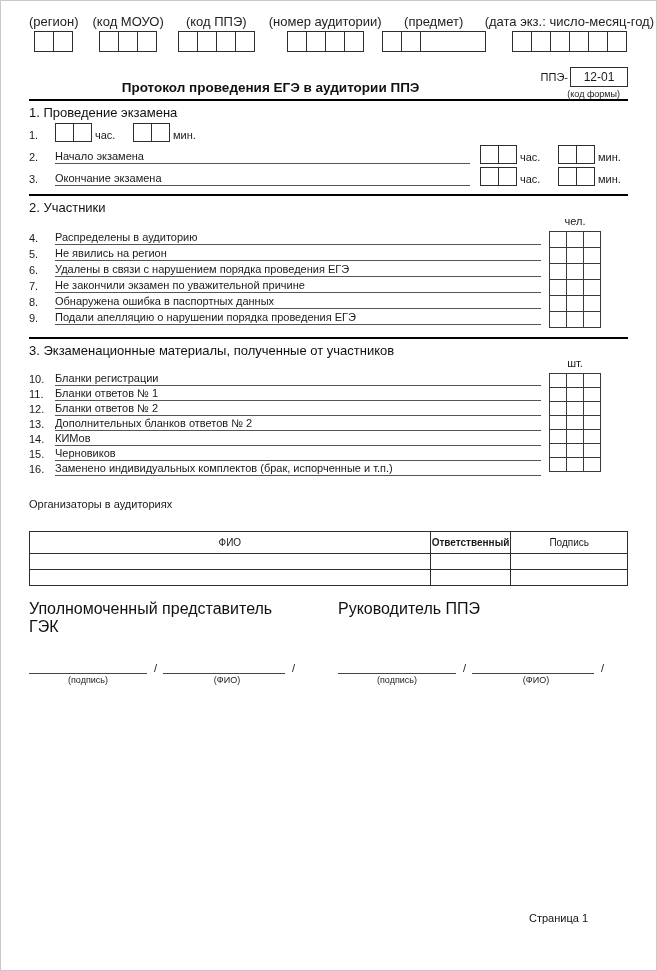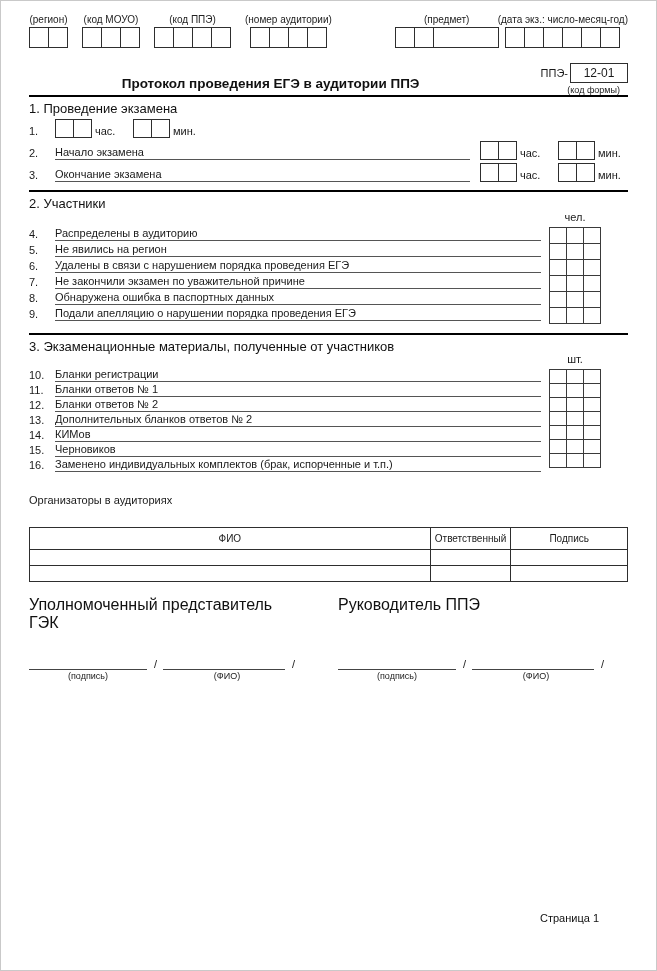--- a/index.html
+++ b/index.html
@@ -2,21 +2,21 @@
 <html><head>
 <meta charset="utf-8">
 <style>
   html,body{margin:0;padding:0;background:#fff;}
   body{width:657px;height:971px;position:relative;font-family:"Liberation Sans",sans-serif;color:#1a1a1a;}
   .sheet{position:absolute;inset:0;border:1px solid #c9c9c9;box-sizing:border-box;padding:13px 28px 0 28px;}
   
   .hdr-row{display:flex;justify-content:space-between;align-items:flex-start;}
   .fields{display:flex;gap:14px;}
   .field{display:flex;flex-direction:column;align-items:center;}
-  .flabel{font-size:10px;color:#222;margin-bottom:2px;white-space:nowrap;}
+  .flabel{font-size:13px;color:#222;margin-bottom:2px;white-space:nowrap;}
   .boxes{display:flex;}
   .cell{width:18px;height:19px;border:1px solid #2e2e2e;margin-left:-1px;background:#fff;}
   .cell:first-child{margin-left:0;}
   .wide{width:64px;}
   .rgt-fields{display:flex;}
   
   .hdr2{display:flex;align-items:flex-start;margin-top:15px;}
   .title-wrap{width:484px;text-align:center;padding-top:11px;}
   .ptitle{font-size:13.5px;font-weight:bold;color:#111;}
   .formcode{width:116px;display:flex;flex-direction:column;align-items:flex-end;}
@@ -50,34 +50,34 @@
   .cgrid td{border:1px solid #3a3a3a;padding:0;background:#fff;}
   .g2 td{width:16px;height:15px;}
   .g3 td{width:16px;height:13px;}
   .pad-b{height:12px;}
   
   .org-title{font-size:11px;margin-top:22px;}
   .orgtab{width:100%;border-collapse:collapse;margin-top:21px;}
   .orgtab td{border:1px solid #2e2e2e;font-size:10px;text-align:center;padding:0;}
   .orgtab .hrow td{height:21px;}
   .orgtab .drow td{height:15px;}
-  .c-fio{width:67%;}.c-resp{width:13.5%;}.c-sign{width:19.5%;}
+  .c-fio{width:67%;}.c-resp{width:13.5%;font-weight:bold;}.c-sign{width:19.5%;}
   
   .sig-row{display:flex;margin-top:14px;}
   .sig-col{width:272px;margin-right:37px;}
   .sig-title{font-size:16px;color:#111;}
   .sline{display:flex;align-items:flex-end;margin-top:24px;font-size:11px;}
   .ln{border-bottom:1px solid #444;height:13px;}
   .lnA{width:118px;}.lnB{width:122px;}
   .slash{padding:0 6px 0 7px;}
   .slabels{display:flex;font-size:9px;color:#222;margin-top:1px;}
   .slabels .la{width:118px;text-align:center;}
   .slabels .sp{width:19px;}
   .slabels .lb{width:122px;text-align:center;}
-  .footer{position:absolute;right:57px;top:911px;font-size:11px;color:#111;}
+  .footer{position:absolute;right:68px;top:911px;font-size:11px;color:#111;}
 </style>
 </head>
 <body>
 
 <div class="sheet">
 
   <div class="hdr-row">
     <div class="fields">
       <div class="field">
         <div class="flabel">(регион)</div>

